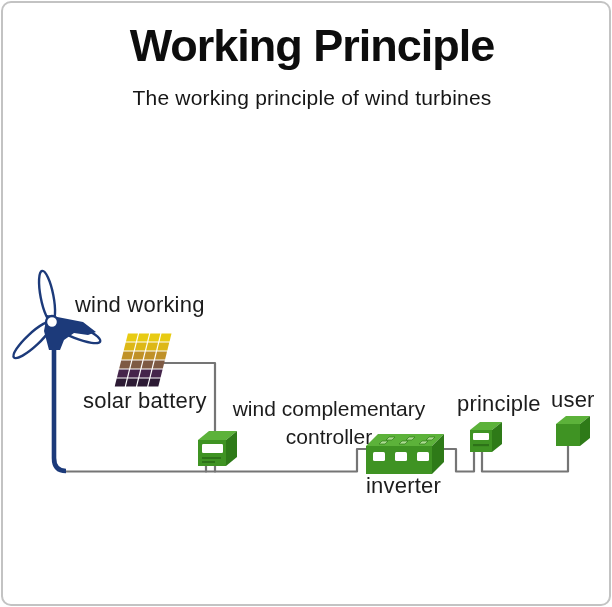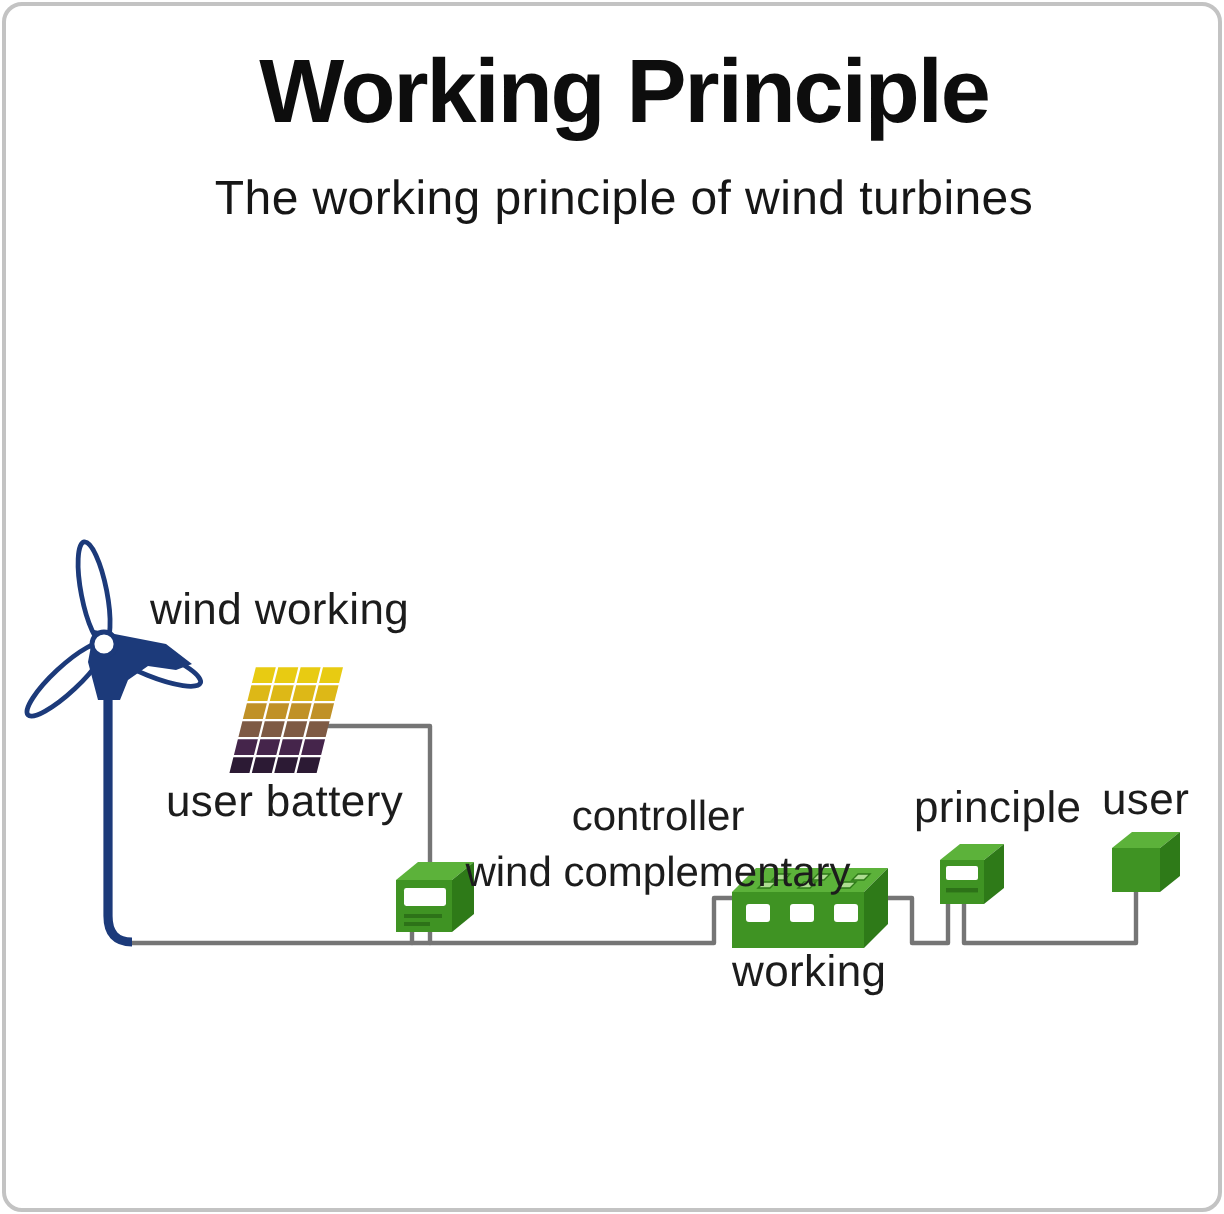--- a/index.html
+++ b/index.html
@@ -11,21 +11,21 @@
   .frame {
     position:absolute; inset:1px; border:2px solid #c3c3c3;
     border-radius:10px; pointer-events:none; z-index:5;
   }
   .header { position:absolute; left:12px; right:0; top:20px; text-align:center; z-index:2; }
   .title {
     font-size:45px; font-weight:bold; color:#0d0d0d; letter-spacing:-1px;
     line-height:1.15;
   }
   .subtitle {
-    margin-top:14px; font-size:24px; color:#161616; letter-spacing:0.2px;
+    margin-top:14px; font-size:21px; color:#161616; letter-spacing:0.2px;
   }
   svg.diagram { position:absolute; left:0; top:0; z-index:1; }
   .lbl {
     position:absolute; font-size:22px; color:#1c1c1c; white-space:nowrap;
     z-index:3; letter-spacing:0.2px;
   }
   .lbl-controller {
     position:absolute; left:226px; top:395px; width:206px; text-align:center;
     font-size:21px; color:#1c1c1c; line-height:28px; z-index:3;
   }
@@ -141,20 +141,20 @@
   </g>
 
   <g stroke="none">
     <polygon points="556,424 580,424 590,416 566,416" fill="#5cb23a"></polygon>
     <polygon points="580,424 590,416 590,438 580,446" fill="#2e7a18"></polygon>
     <rect x="556" y="424" width="24" height="22" fill="#3f9323"></rect>
   </g>
 </svg>
 
 <div class="lbl lbl-wind-turbines">wind working</div>
-<div class="lbl lbl-solar-battery">user battery</div>
+<div class="lbl lbl-solar-battery">solar battery</div>
 <div class="lbl-controller">
+  <div>wind complementary</div>
   <div>controller</div>
-  <div>wind complementary</div>
 </div>
-<div class="lbl lbl-battery">working</div>
+<div class="lbl lbl-battery">inverter</div>
 <div class="lbl lbl-inverter">principle</div>
 <div class="lbl lbl-user">user</div>
 
 </body></html>

